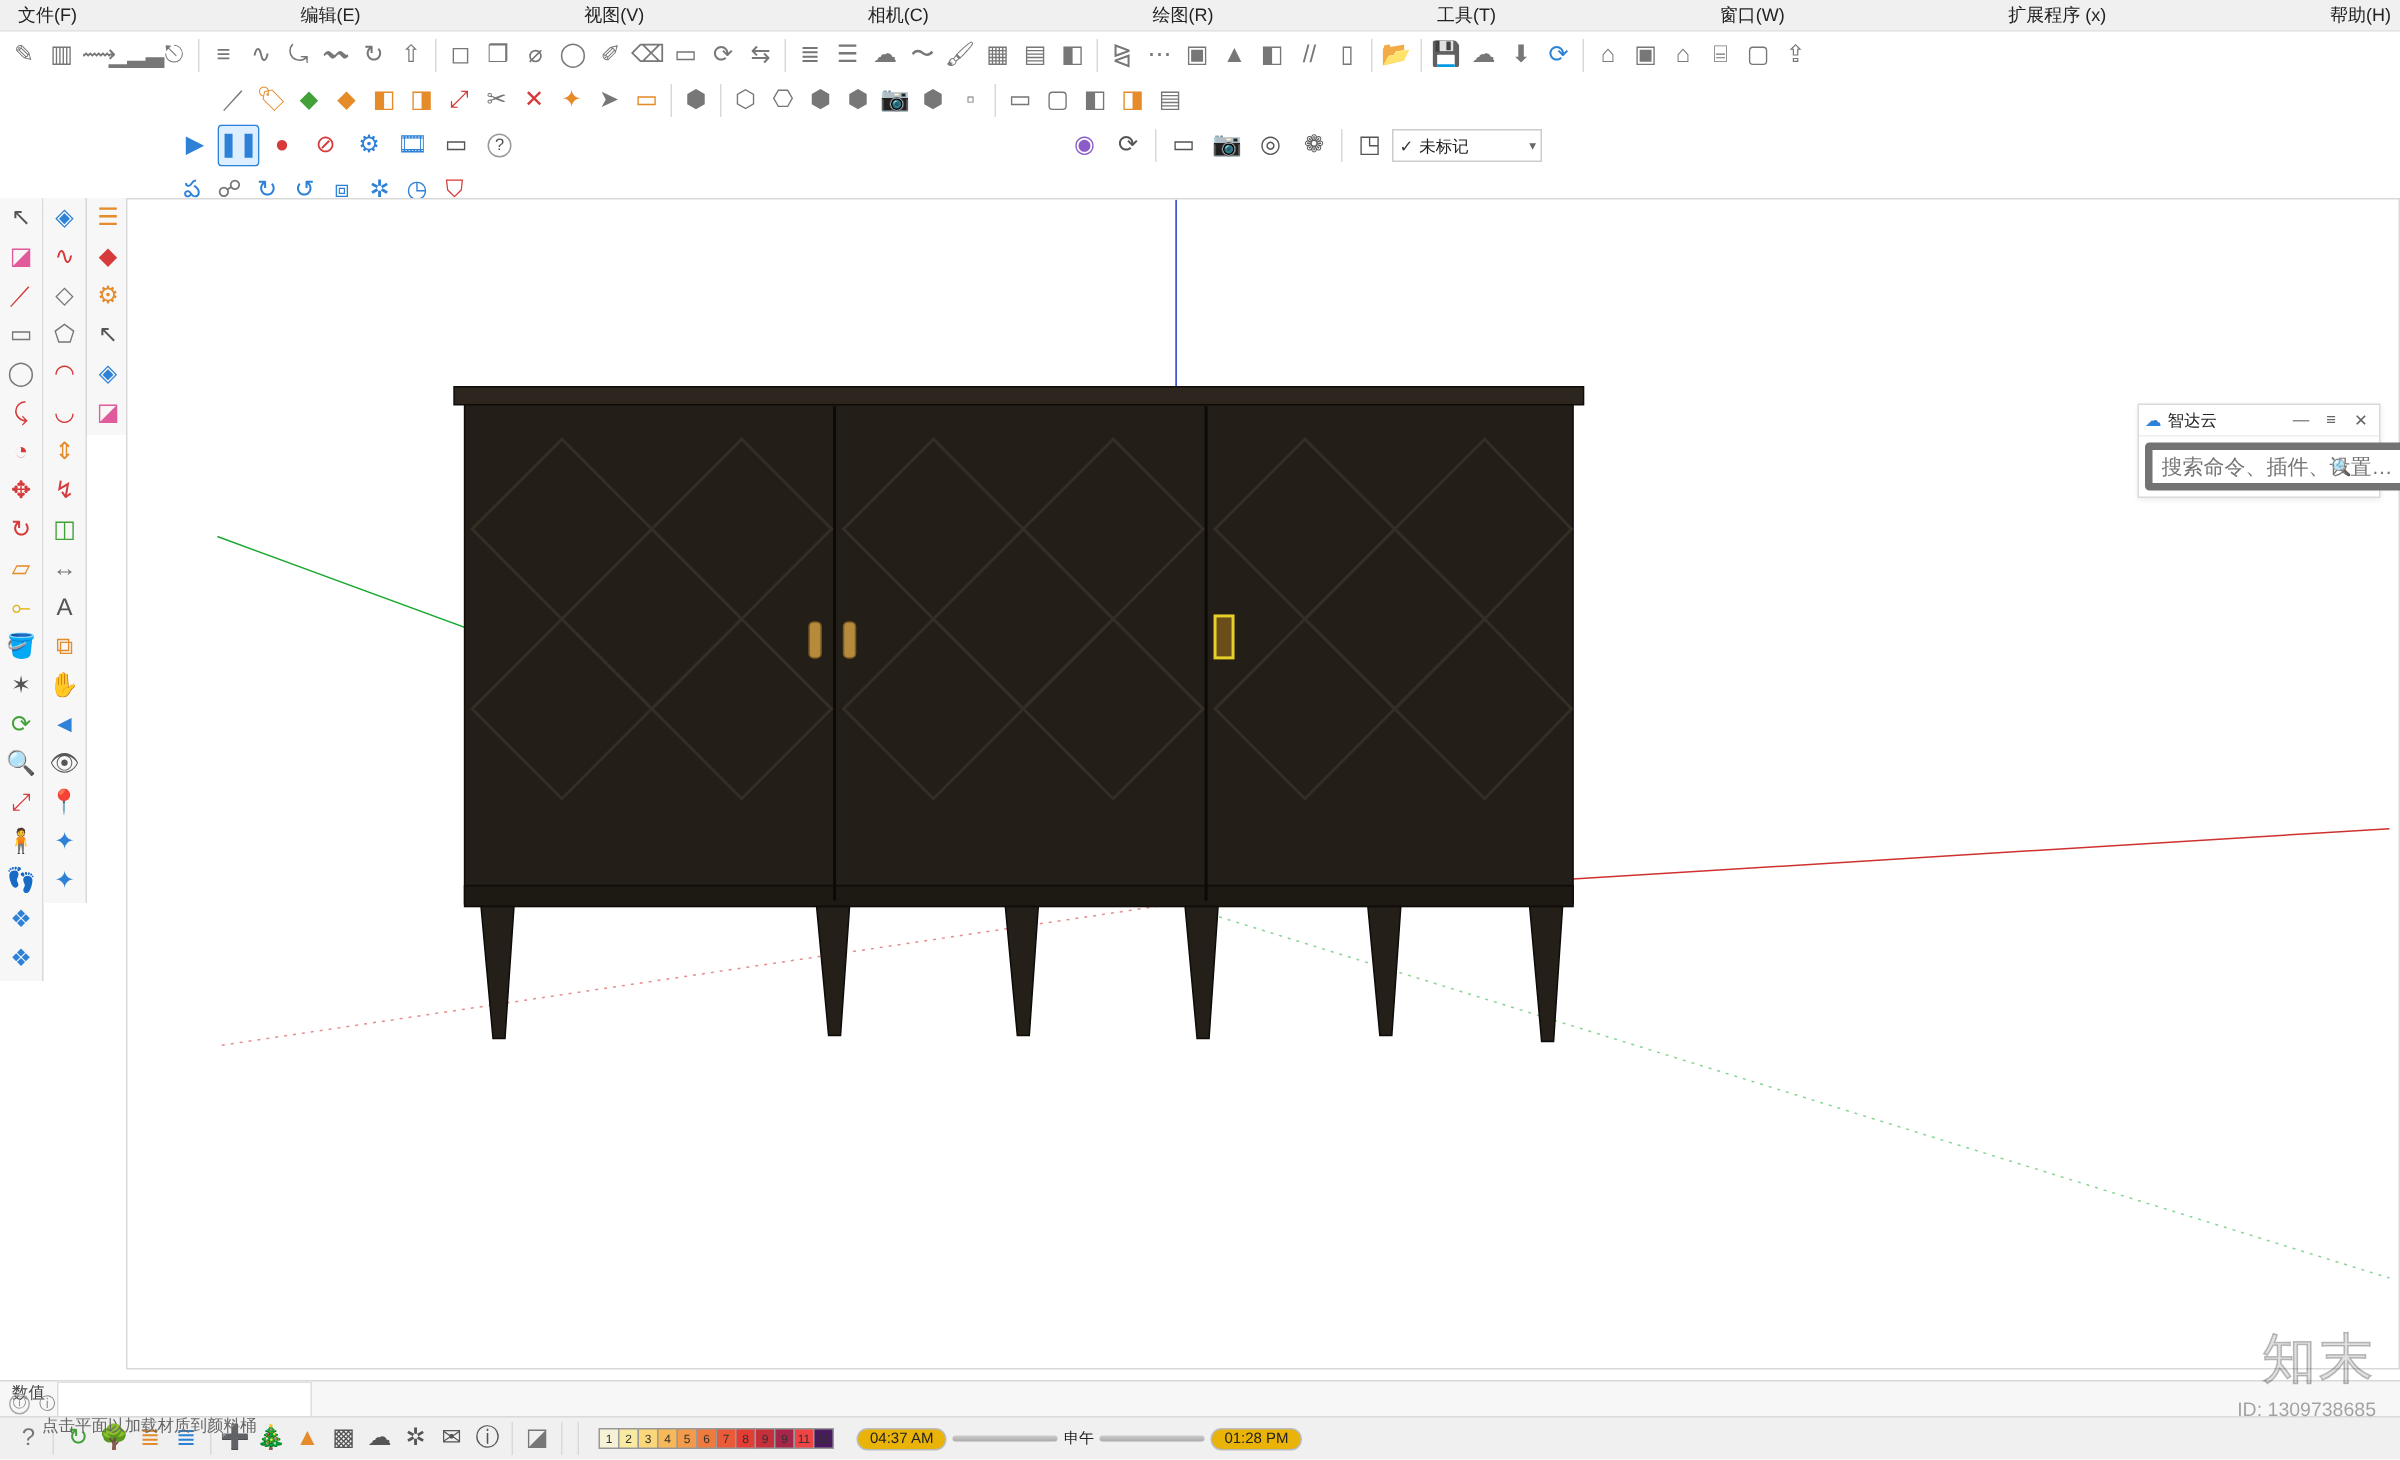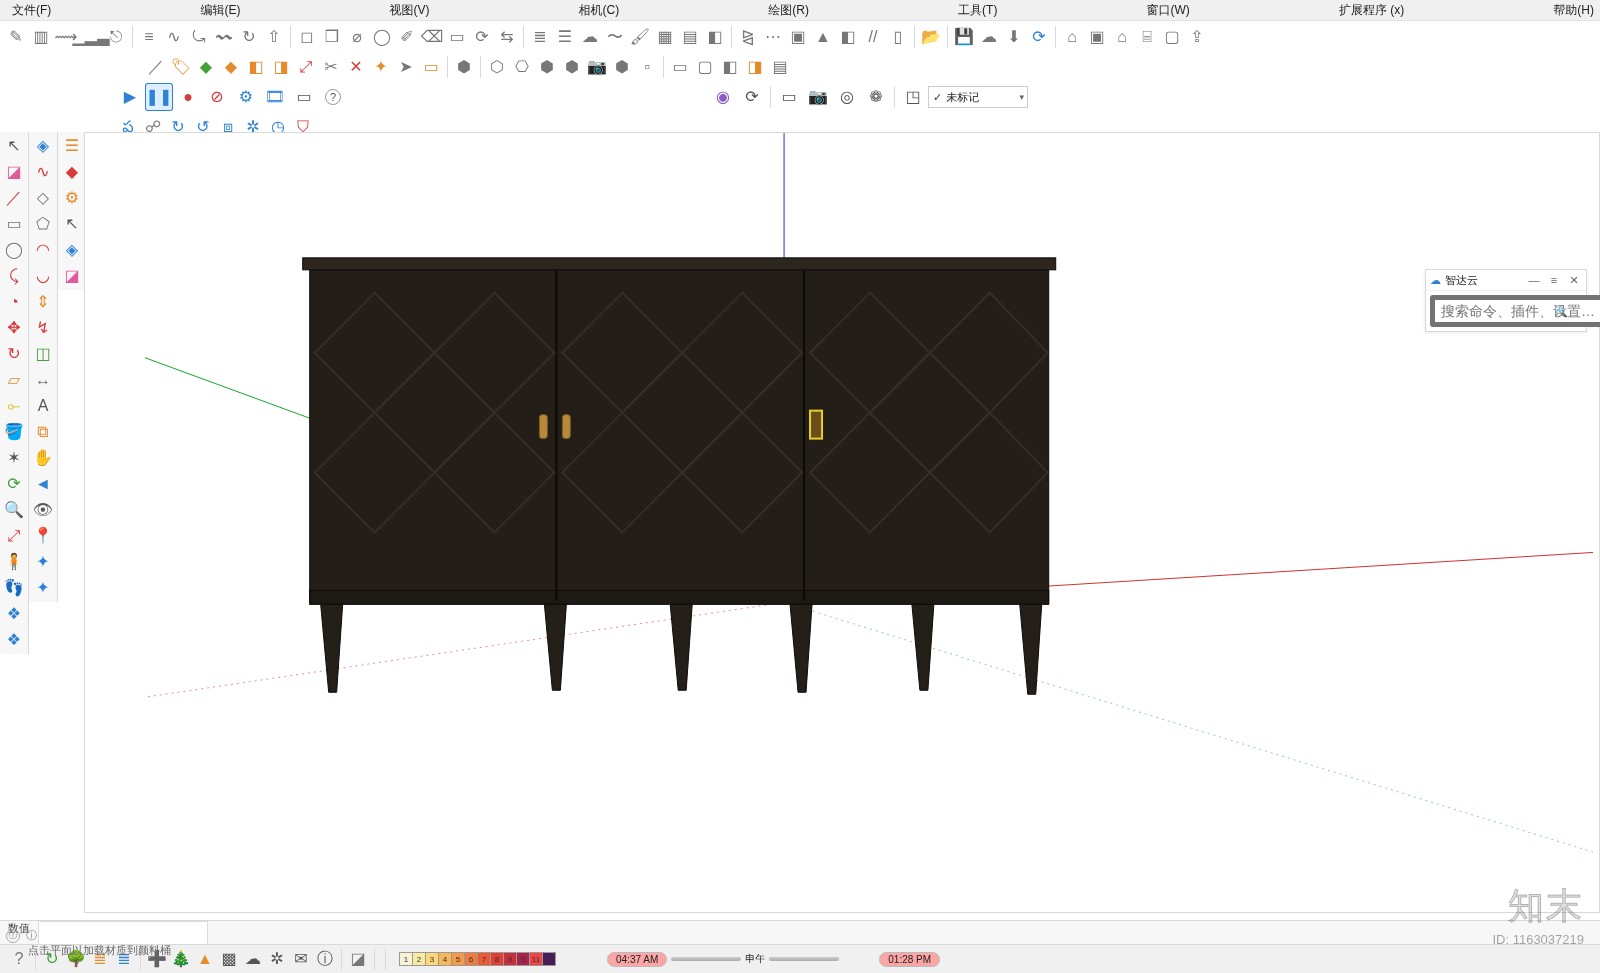--- a/index.html
+++ b/index.html
@@ -55,21 +55,21 @@
 
   
   .status-area{position:absolute;left:0;right:0;bottom:28px;height:24px;display:flex;border-top:1px solid var(--panel-border);padding:0 8px;background:var(--panel);gap:8px;font-size:11px;color:#444;}
   .status-area input{width:160px;border:1px solid #ddd;padding:2px 4px;font-size:11px;}
 
   
   .bottom-bar{position:absolute;left:0;right:0;bottom:0;height:28px;display:flex;align-items:center;gap:4px;padding:0 8px;border-top:1px solid var(--panel-border);background:var(--menubar);}
   .bottom-bar .tbtn{width:22px;height:22px;font-size:14px;}
   .color-swatches{display:flex;align-items:center;gap:0;margin-left:6px;}
   .swatch{width:12px;height:12px;border:1px solid #999;margin-right:-1px;display:flex;align-items:center;justify-content:center;font-size:8px;color:#333;}
-  .time-pill{border:1px solid #bbb;border-radius:9px;padding:1px 8px;font-size:10px;background:#fca5a5;margin-left:36px;}
+  .time-pill{border:1px solid #bbb;border-radius:9px;padding:1px 8px;font-size:10px;background:#eab308;}
 
   .hint-bar{position:absolute;left:0;right:0;bottom:-4px;height:18px;display:flex;align-items:center;padding-left:20px;font-size:11px;color:#666;}
 
   
   .tag-dd{display:flex;align-items:center;border:1px solid #ccc;height:20px;padding:0 4px;min-width:90px;background:#fff;font-size:11px;position:relative;}
   .tag-dd .check{margin-right:4px;color:#333;}
   .tag-dd .arrow{position:absolute;right:3px;color:#666;font-size:9px;}
 
   
   .wm-text{position:absolute;right:16px;bottom:42px;font-size:36px;color:rgba(0,0,0,0.12);letter-spacing:2px;font-family:"SimHei","Heiti SC",sans-serif;-webkit-text-stroke:1px rgba(0,0,0,0.25);}
@@ -708,13 +708,13 @@
   <span style="position:absolute;left:6px;bottom:30px;display:flex;align-items:center;gap:6px;">
     <span style="border:1px solid #aaa;border-radius:50%;width:12px;height:12px;display:flex;align-items:center;justify-content:center;font-size:9px;color:#888">ⓘ</span>
     <span style="color:#888">ⓘ</span>
   </span>
 </div>
 <div style="position:absolute;left:28px;bottom:6px;font-size:11px;color:#666;height:0;overflow:visible;">
   <span style="position:relative;top:-24px">点击平面以加载材质到颜料桶</span>
 </div>
 
 <div class="wm-text">知末</div>
-<div class="wm-id">ID: 1163037219</div>
+<div class="wm-id">ID: 1309738685</div>
 
 </body></html>

